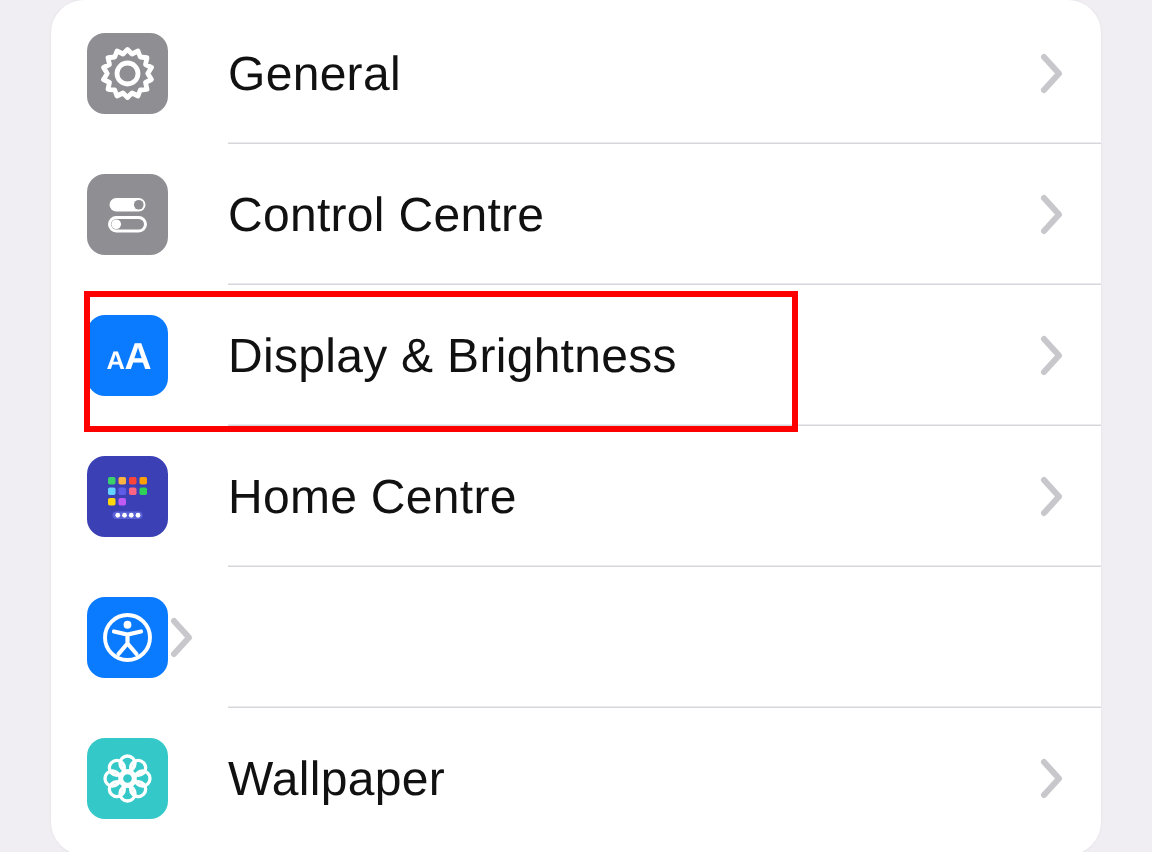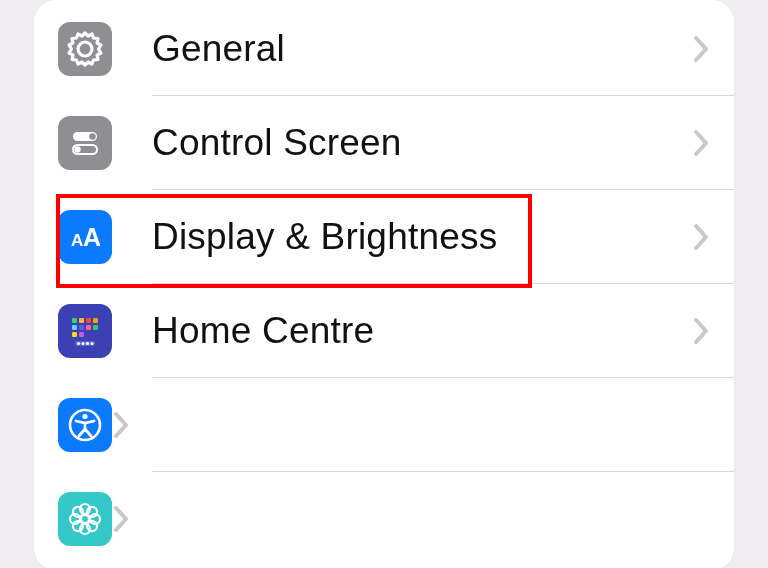--- a/index.html
+++ b/index.html
@@ -36,21 +36,21 @@
     height: 54px;
     border-radius: 12px;
     flex: 0 0 54px;
     display: flex;
     align-items: center;
     justify-content: center;
   }
   .label {
     flex: 1 1 auto;
     margin-left: 40px;
-    font-size: 37px;
+    font-size: 32px;
     font-weight: 400;
     letter-spacing: 0.2px;
     color: #111;
   }
   .chevron {
     flex: 0 0 24px;
     color: #c7c7cc;
   }
   .sep {
     position: absolute;
@@ -109,21 +109,21 @@
 
   <div class="item">
     <div class="icon-tile tile-control">
       <svg width="40" height="40" viewBox="0 0 40 40">
         <rect x="8" y="9" width="24" height="9" rx="4.5" fill="#ffffff"></rect>
         <circle cx="27.5" cy="13.5" r="3.2" fill="#8e8e93"></circle>
         <rect x="8" y="22" width="24" height="9" rx="4.5" fill="none" stroke="#ffffff" stroke-width="2"></rect>
         <circle cx="12.5" cy="26.5" r="3.2" fill="#ffffff"></circle>
       </svg>
     </div>
-    <div class="label">Control Screen</div>
+    <div class="label">Control Centre</div>
     <div class="chevron">
       <svg width="18" height="30" viewBox="0 0 18 30">
           <path d="M4 4 L14 15 L4 26" fill="none" stroke="#c7c7cc" stroke-width="4" stroke-linecap="round" stroke-linejoin="round"></path>
         </svg>
     </div>
     <div class="sep"></div>
   </div>
 
   <div class="item">
     <div class="icon-tile tile-display">
@@ -195,20 +195,21 @@
           <circle cx="22" cy="32" r="5"></circle>
           <circle cx="12" cy="22" r="5"></circle>
           <circle cx="32" cy="22" r="5"></circle>
           <circle cx="14.9" cy="14.9" r="5"></circle>
           <circle cx="29.1" cy="14.9" r="5"></circle>
           <circle cx="14.9" cy="29.1" r="5"></circle>
           <circle cx="29.1" cy="29.1" r="5"></circle>
         </g>
       </svg>
     </div>
+    <div class="label">Wallpaper</div>
     <div class="chevron">
       <svg width="18" height="30" viewBox="0 0 18 30">
           <path d="M4 4 L14 15 L4 26" fill="none" stroke="#c7c7cc" stroke-width="4" stroke-linecap="round" stroke-linejoin="round"></path>
         </svg>
     </div>
   </div>
 
 </div>
 
 </body></html>

